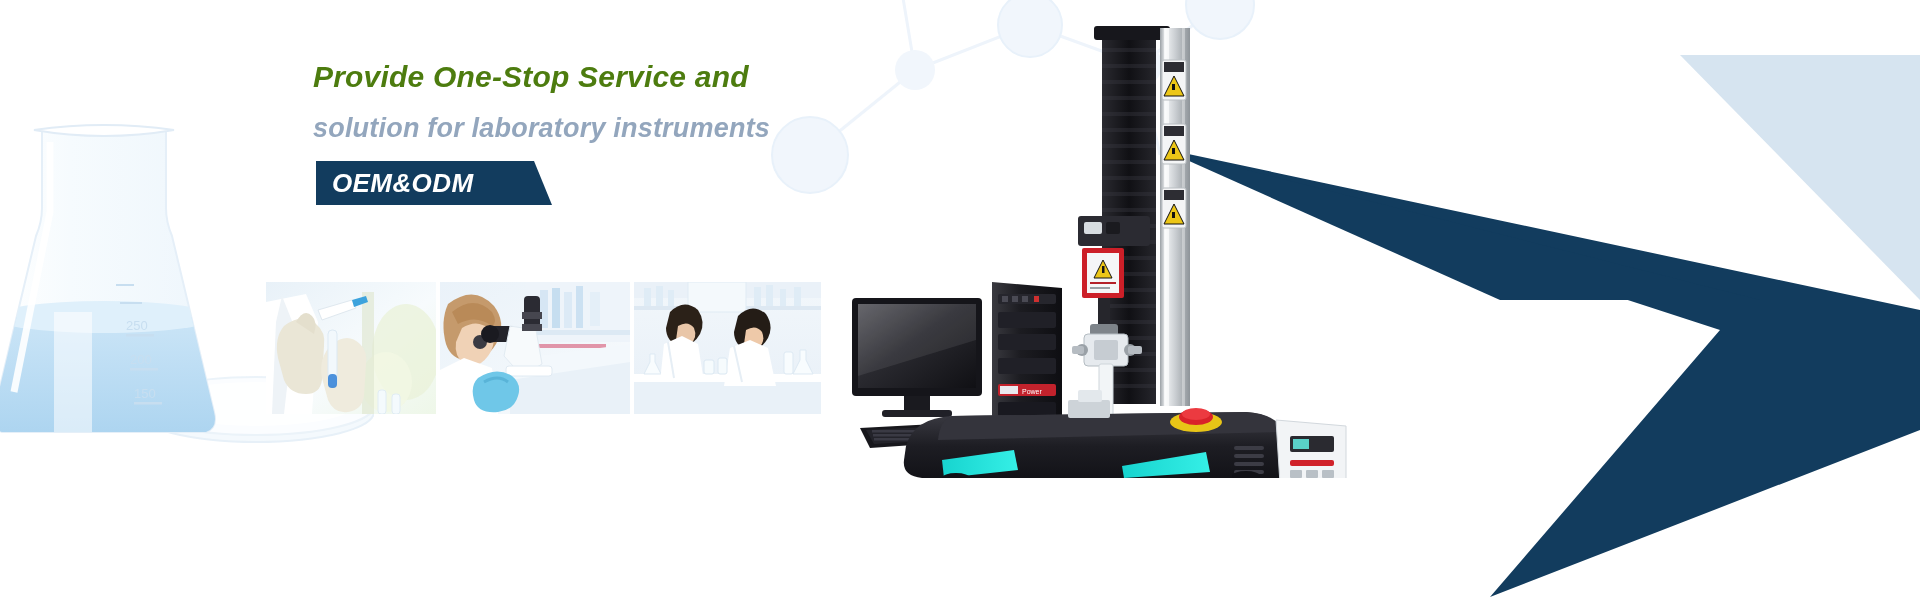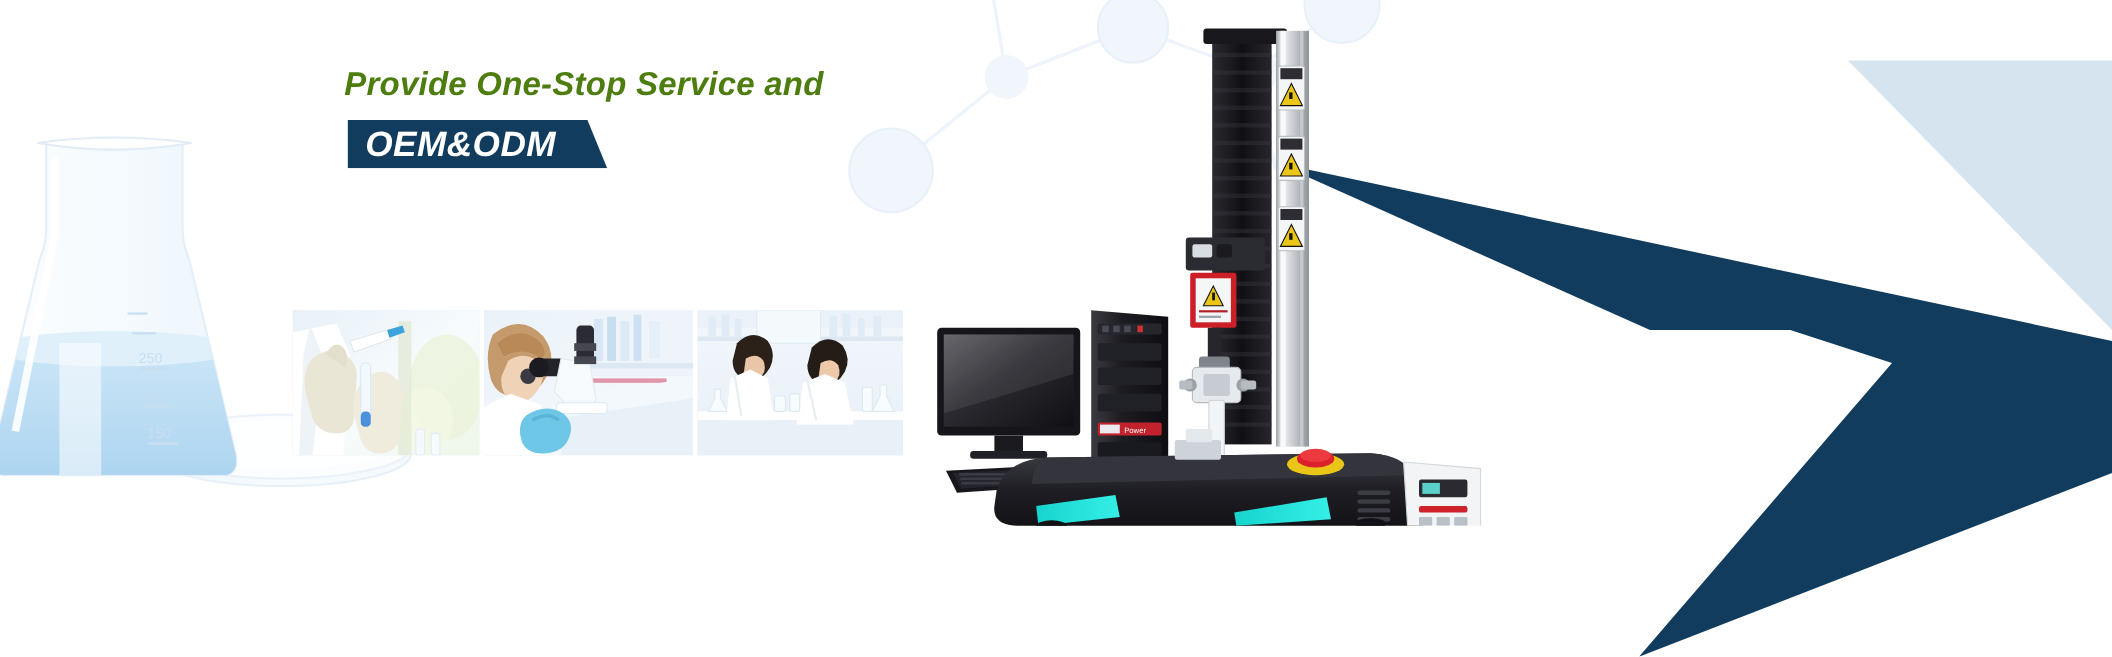--- a/index.html
+++ b/index.html
@@ -78,21 +78,21 @@
     top: 0;
     width: 236px;
     height: 44px;
   }
   .badge-label {
     position: relative;
     display: block;
     height: 36px;
     line-height: 44px;
     padding: 0 34px 0 16px;
-    font-size: 32px;
+    font-size: 26px;
     font-style: italic;
     font-weight: bold;
     color: #ffffff;
     white-space: nowrap;
     letter-spacing: 0.4px;
   }
 
   
   .photo-strip {
     position: absolute;
@@ -228,20 +228,21 @@
         <rect x="140" y="290" width="28" height="2.5"></rect>
         <text x="140" y="286">150</text>
         <rect x="126" y="190" width="22" height="2"></rect>
         <rect x="122" y="172" width="18" height="2"></rect>
       </g>
     </svg>
   </div>
 
   <div class="headline-block">
     <div class="headline-line1">Provide One-Stop Service and</div>
+    <div class="headline-line2">solution for laboratory instruments</div>
     <div class="badge-wrap">
       <svg class="badge-shape" viewBox="0 0 236 44" preserveAspectRatio="none" xmlns="http://www.w3.org/2000/svg">
         <polygon points="0,0 218,0 236,44 0,44" fill="#123c5e"></polygon>
       </svg>
       <span class="badge-label">OEM&amp;ODM</span>
     </div>
   </div>
 
   <div class="photo-strip">
 

